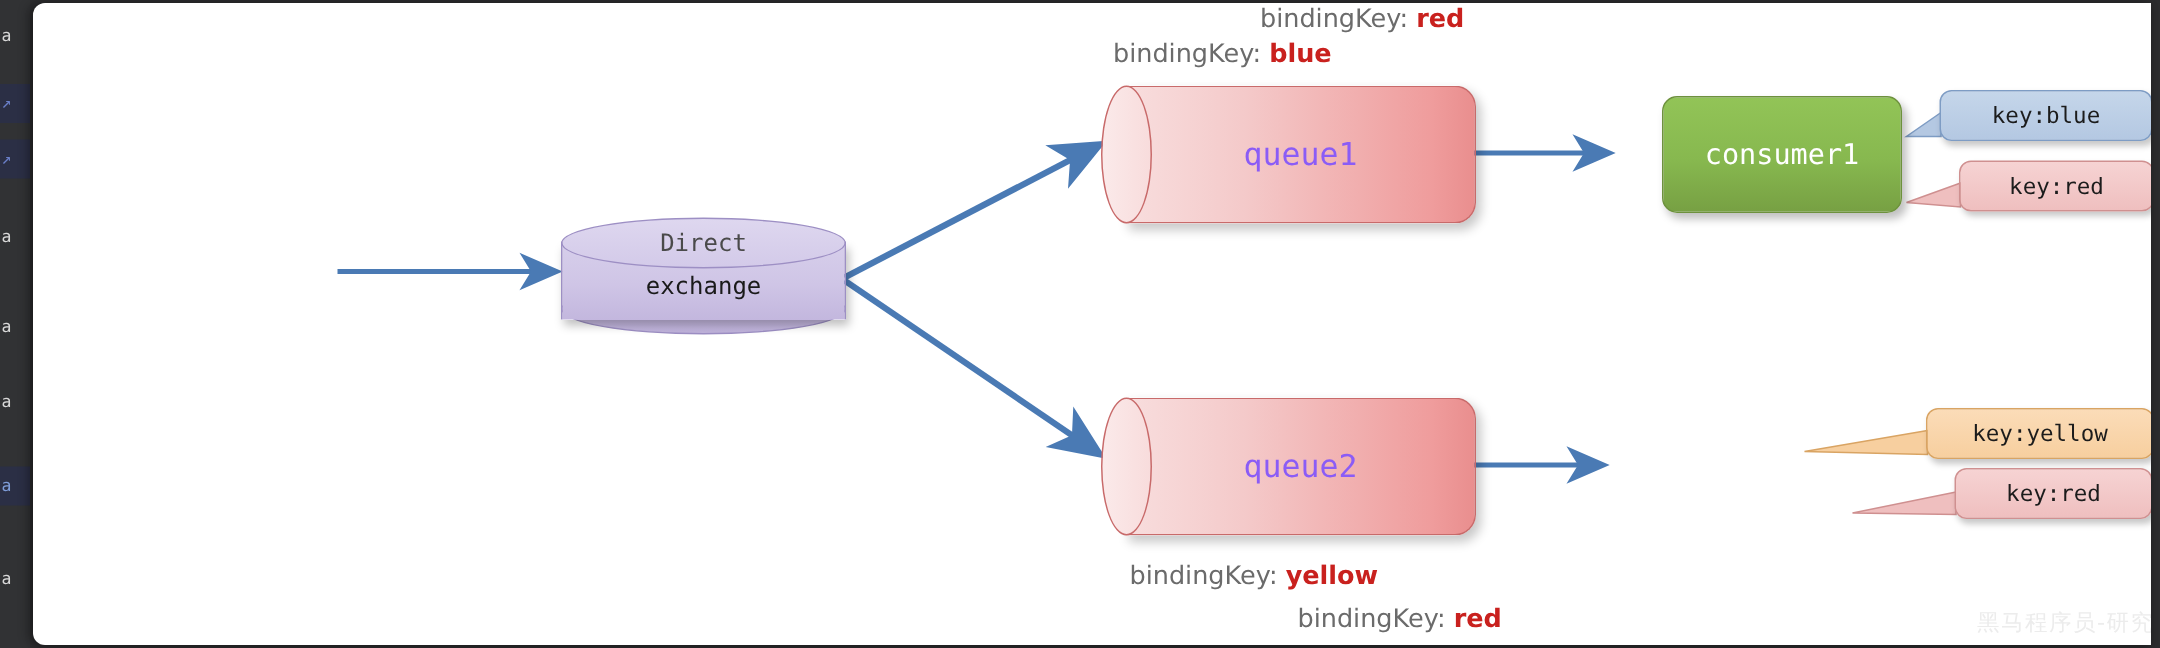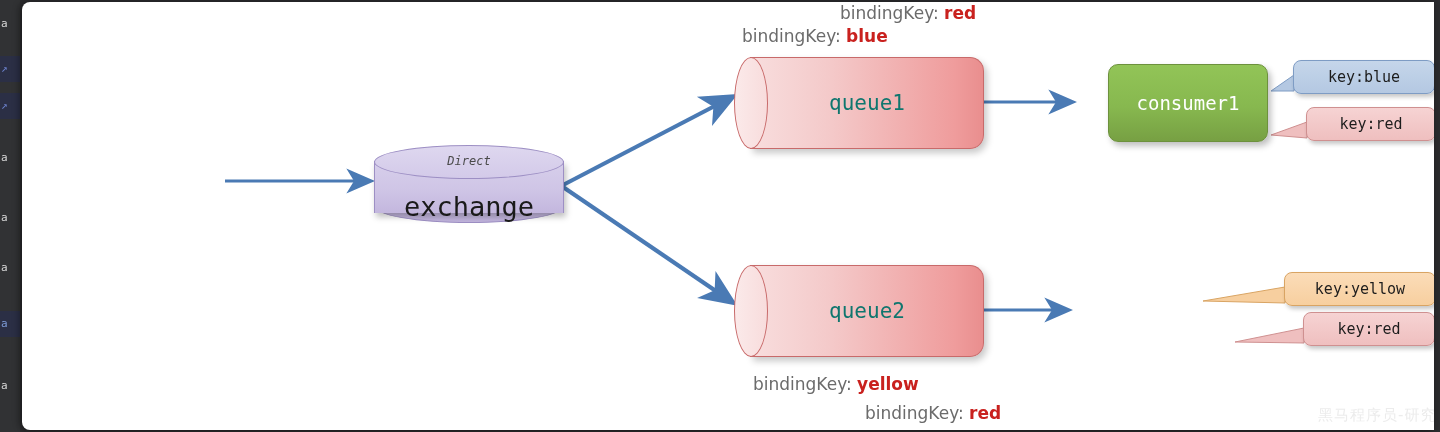--- a/index.html
+++ b/index.html
@@ -85,27 +85,27 @@
   }
   #exchange-top {
     position: absolute; left: 0; top: 0;
     width: 190px; height: 34px;
     border-radius: 50%;
     background: linear-gradient(to bottom, #ded7ef, #d3cae9);
     border: 1px solid #9d8fc4;
     display: flex; align-items: center; justify-content: center;
   }
   #exchange-top-label {
-    color: #4a4a4a; font-size: 12px; padding-bottom: 2px; font-style: italic;
+    color: #4a4a4a; font-size: 16px; padding-bottom: 2px;
   }
   #exchange-label {
-    position: absolute; left: 0; top: 44px;
+    position: absolute; left: 0; top: 28px;
     width: 190px; height: 34px;
     display: flex; align-items: center; justify-content: center;
-    color: #1a1a1a; font-size: 27px;
+    color: #1a1a1a; font-size: 16px;
     z-index: 4;
   }
 
   
   .queue-wrap { width: 250px; height: 92px; }
   .queue-body {
     position: absolute; left: 16px; top: 0;
     width: 234px; height: 92px;
     background: linear-gradient(to right, #f8dede 0%, #f4c9c9 35%, #ef9c9c 88%, #e98e8e 100%);
     border-top: 1px solid #c86a6a;
@@ -119,21 +119,21 @@
     width: 34px; height: 92px;
     border-radius: 50%;
     background: linear-gradient(to right, #fbeaea, #f8dcdc);
     border: 1px solid #c86a6a;
     z-index: 3;
   }
   .queue-label {
     position: absolute; left: 16px; top: 0;
     width: 234px; height: 92px;
     display: flex; align-items: center; justify-content: center;
-    color: #0f766e; font-size: 21px;
+    color: #8b5cf6; font-size: 21px;
     z-index: 4;
   }
   #queue1-wrap { left: 712px; top: 55px; }
   #queue2-wrap { left: 712px; top: 263px; }
 
   
   .consumer {
     width: 160px; height: 78px;
     border-radius: 10px;
     background: linear-gradient(to bottom, #92c457 0%, #87b84f 55%, #77a043 100%);

